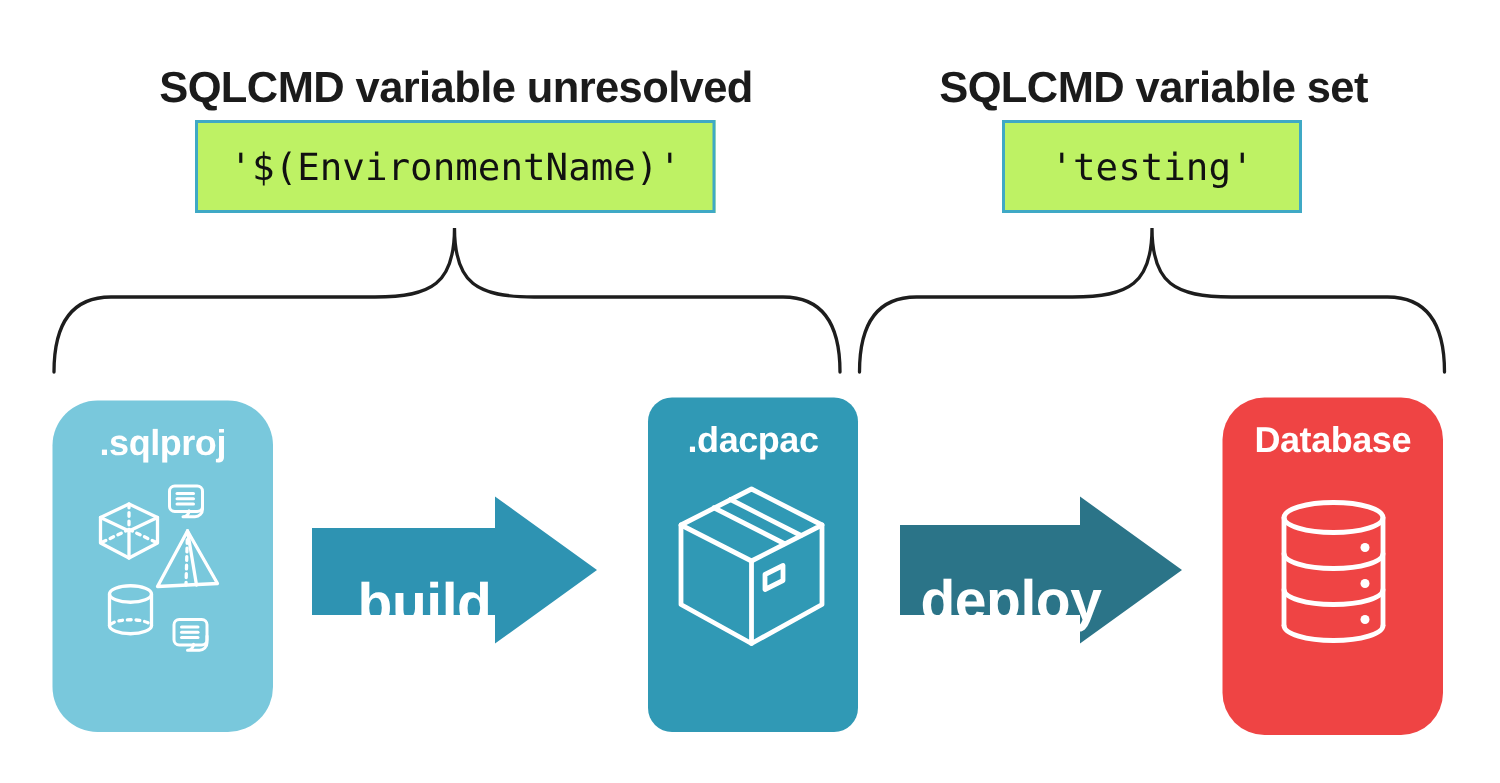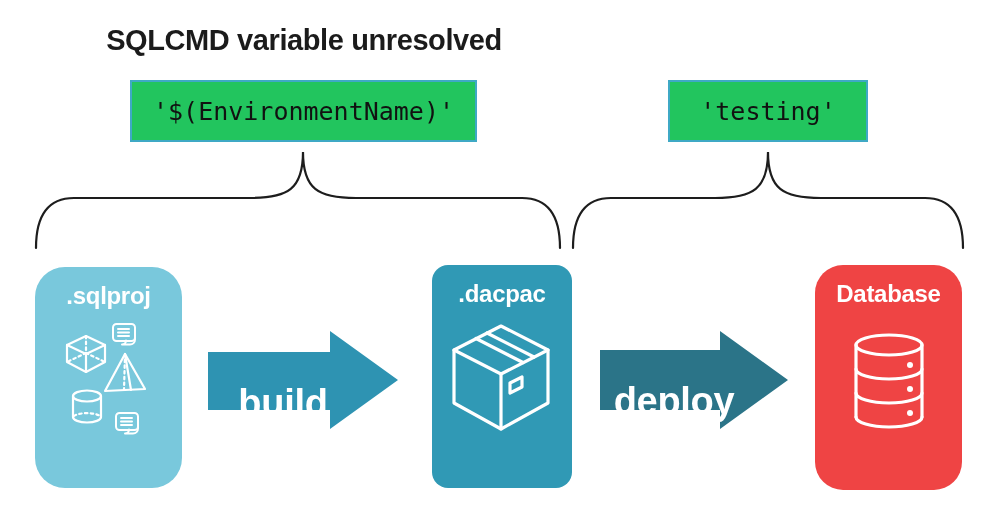--- a/index.html
+++ b/index.html
@@ -18,29 +18,30 @@
   .abs { position: absolute; }
 
   
   .heading {
     font-weight: 700;
     font-size: 29px;
     letter-spacing: -0.4px;
     color: #1b1b1b;
     text-align: center;
     white-space: nowrap;
+    margin-top: 19px;
   }
   #heading-left  { left: 104px; top: 24px; width: 400px; }
   #heading-right { left: 569px; top: 24px; width: 400px; }
 
   
   .code-box {
     box-sizing: border-box;
     border: 2.5px solid #3fa9c5;
-    background: #22c55e;
+    background: #bef264;
     display: flex;
     align-items: center;
     justify-content: center;
     font-family: "DejaVu Sans Mono", monospace;
     font-size: 25px;
     color: #111111;
     white-space: nowrap;
   }
   #codebox-left  { left: 130px; top: 80px; width: 347px; height: 62px; }
   #codebox-right { left: 668px; top: 80px; width: 200px; height: 62px; }
@@ -83,20 +84,21 @@
 
   .icon-stroke { fill: none; stroke: #ffffff; stroke-linecap: round; stroke-linejoin: round; }
   .dash { stroke-dasharray: 2.5 3.2; }
 </style>
 </head>
 <body>
 
 <div id="canvas">
 
   <div id="heading-left" class="abs heading">SQLCMD variable unresolved</div>
+  <div id="heading-right" class="abs heading">SQLCMD variable set</div>
 
   <div id="codebox-left" class="abs code-box">
     <span>'$(EnvironmentName)'</span>
   </div>
   <div id="codebox-right" class="abs code-box">
     <span>'testing'</span>
   </div>
 
   <svg id="overlay" class="abs" width="1000" height="522" viewBox="0 0 1000 522">
 

